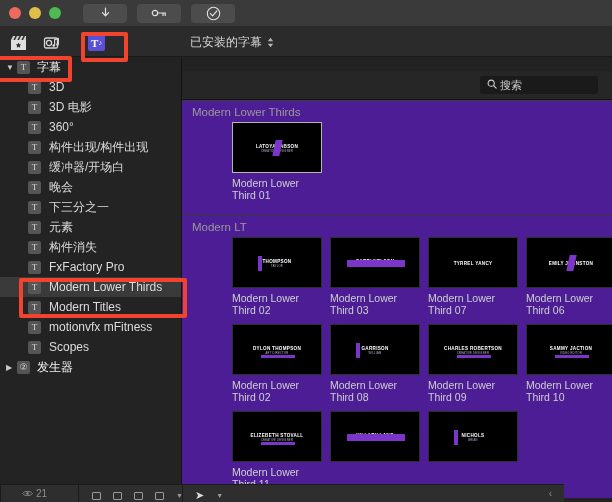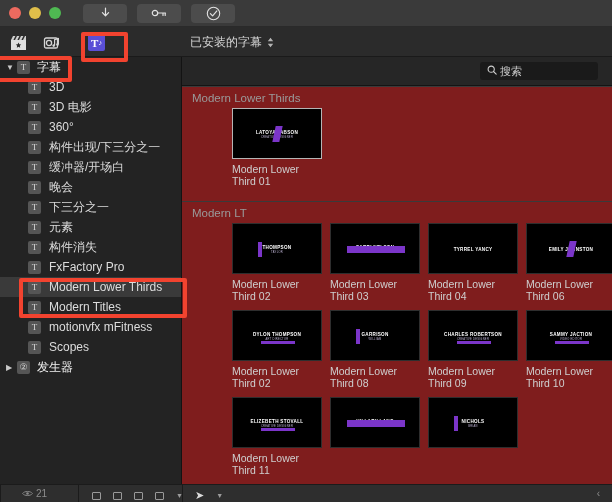--- a/index.html
+++ b/index.html
@@ -114,23 +114,23 @@
     font-family: "Liberation Serif", serif;
     margin-right: 7px;
     flex: 0 0 13px;
   }
   .side-row.child { padding-left: 28px; }
   .side-row.child .side-icon { margin-right: 8px; }
   .side-label { overflow: hidden; text-overflow: clip; }
 
   
   .main {
-    position: absolute; left: 182px; top: 57px;
+    position: absolute; left: 182px; top: 71px;
     width: 430px; height: 427px;
-    background: #7f1d1d;
+    background: #4c1d95;
     overflow: hidden;
   }
   .search-bar {
     position: absolute; left: 0; top: 0;
     width: 430px; height: 29px;
     background: #262626;
     border-bottom: 1px solid #141414;
   }
   .search-field {
     position: absolute; right: 14px; top: 5px;
@@ -207,21 +207,21 @@
     margin-top: 4px;
     width: 92px;
     color: #cfcfcf;
     font-size: 10.5px;
     line-height: 12px;
   }
 
   
   .bottombar {
     position: absolute; left: 0; top: 484px;
-    width: 612px; height: 18px;
+    width: 564px; height: 18px;
     background: #2e2e2e;
     border-top: 1px solid #1b1b1b;
   }
   .bb-left {
     position: absolute; left: 22px; top: 3px;
     color: #8d8d8d; font-size: 10px;
     display: flex; align-items: center; gap: 3px;
   }
   .bb-sep {
     position: absolute; top: 0; width: 1px; height: 18px;
@@ -338,21 +338,21 @@
         <div class="side-row child">
           <span class="side-icon">T</span>
           <span class="side-label">3D 电影</span>
         </div>
         <div class="side-row child">
           <span class="side-icon">T</span>
           <span class="side-label">360°</span>
         </div>
         <div class="side-row child">
           <span class="side-icon">T</span>
-          <span class="side-label">构件出现/下三分之一</span>
+          <span class="side-label">构件出现/构件出现</span>
         </div>
         <div class="side-row child">
           <span class="side-icon">T</span>
           <span class="side-label">缓冲器/开场白</span>
         </div>
         <div class="side-row child">
           <span class="side-icon">T</span>
           <span class="side-label">晚会</span>
         </div>
         <div class="side-row child">
@@ -447,21 +447,21 @@
                 </div>
                 <div class="cell-label">Modern Lower Third 03</div>
               </div>
               <div class="cell">
                 <div class="thumb">
                   <div class="plate">
                     <div class="name-line">TYRREL YANCY</div>
                     <div class="sub-line"></div>
                   </div>
                 </div>
-                <div class="cell-label">Modern Lower Third 04</div>
+                <div class="cell-label">Modern Lower Third 07</div>
               </div>
               <div class="cell">
                 <div class="thumb">
                   <div class="accent-bar" style="width: 7px; height: 16px; left: 50%; margin-left: -3px; top: 17px; transform: skewX(-12deg);"></div>
                   <div class="plate">
                     <div class="name-line">EMILY JOHNSTON</div>
                     <div class="sub-line"></div>
                   </div>
                 </div>
                 <div class="cell-label">Modern Lower Third 06</div>

